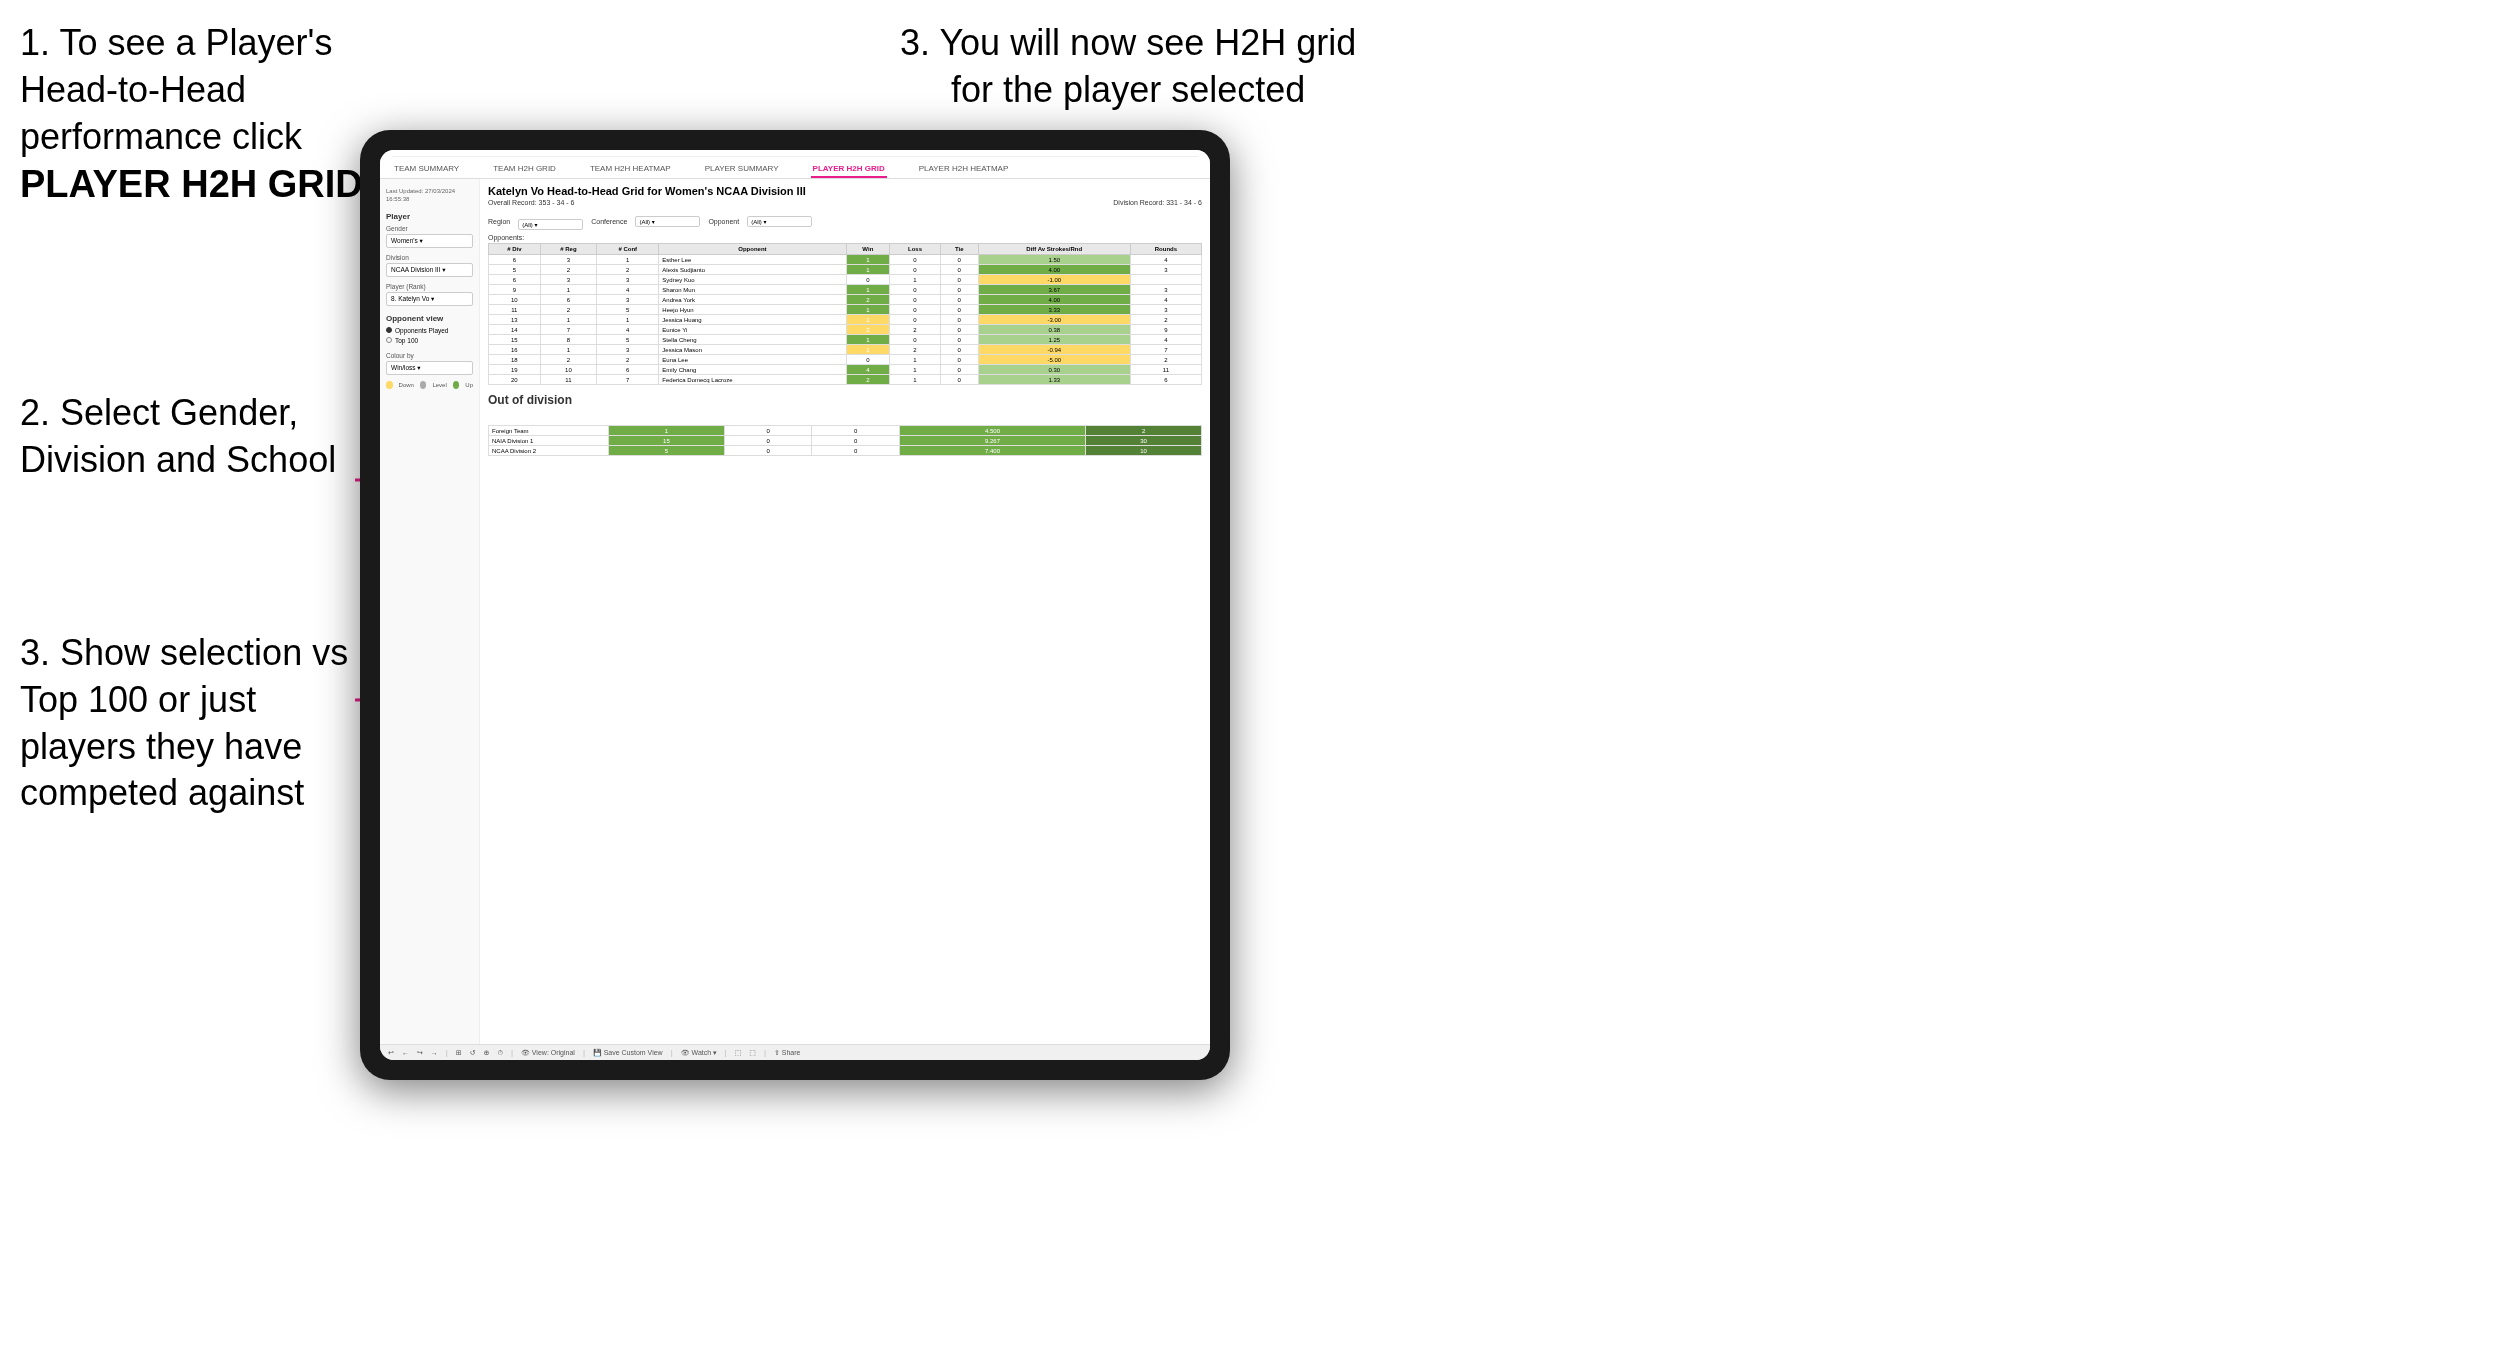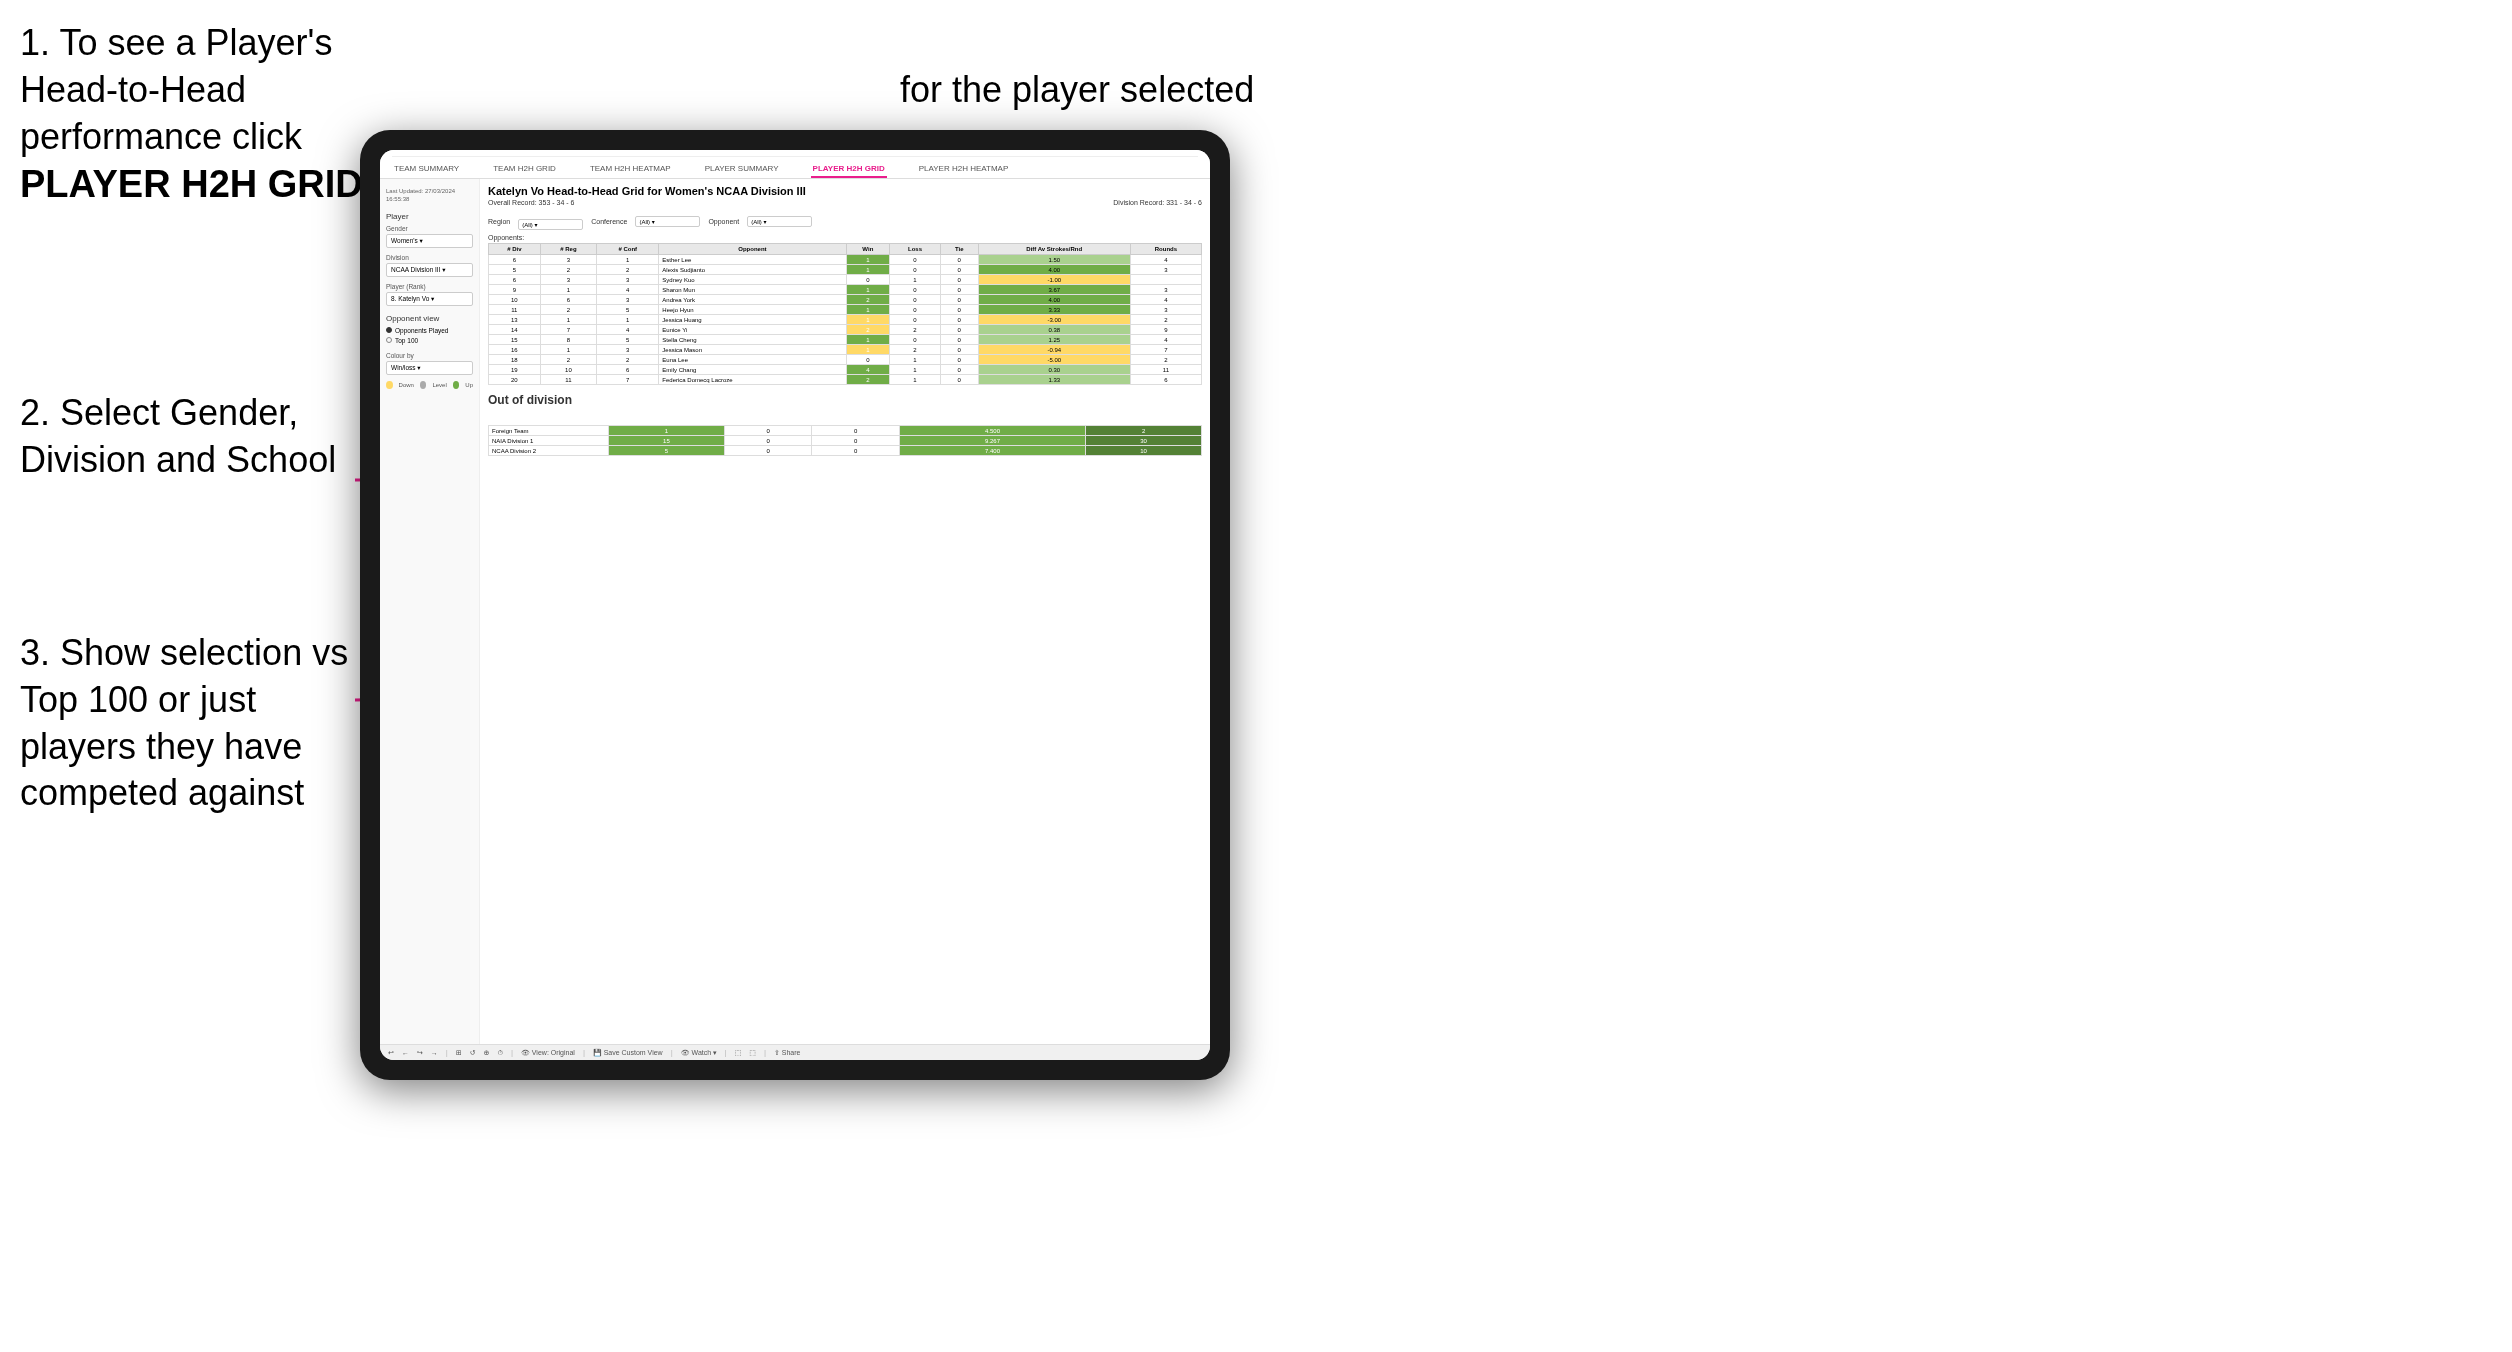--- a/index.html
+++ b/index.html
@@ -155,21 +155,21 @@
       font-size: 7px;
     }
     .sidebar .last-updated {
       font-size: 6px;
       color: #666;
       margin-bottom: 8px;
       line-height: 1.4;
     }
     .sidebar .section-label {
       font-size: 8px;
-      font-weight: normal;
+      font-weight: bold;
       color: #333;
       margin-bottom: 4px;
       margin-top: 6px;
     }
     .sidebar .field-label {
       font-size: 6.5px;
       color: #555;
       margin-bottom: 2px;
     }
     .sidebar select, .sidebar .fake-select {
@@ -302,21 +302,21 @@
   </style>
 </head>
 <body>
 
 <div class="instruction-1">
   <span>1. To see a Player's Head-to-Head performance click</span><br>
   <strong>PLAYER H2H GRID</strong>
 </div>
 
 <div class="instruction-3-top">
-  <br>
+  <span>3. You will now see H2H grid</span><br>
   <span>for the player selected</span>
 </div>
 
 <div class="instruction-2">
   <span>2. Select Gender, Division and School</span>
 </div>
 
 <div class="instruction-3-left">
   <span>3. Show selection vs Top 100 or just players they have competed against</span>
 </div>

